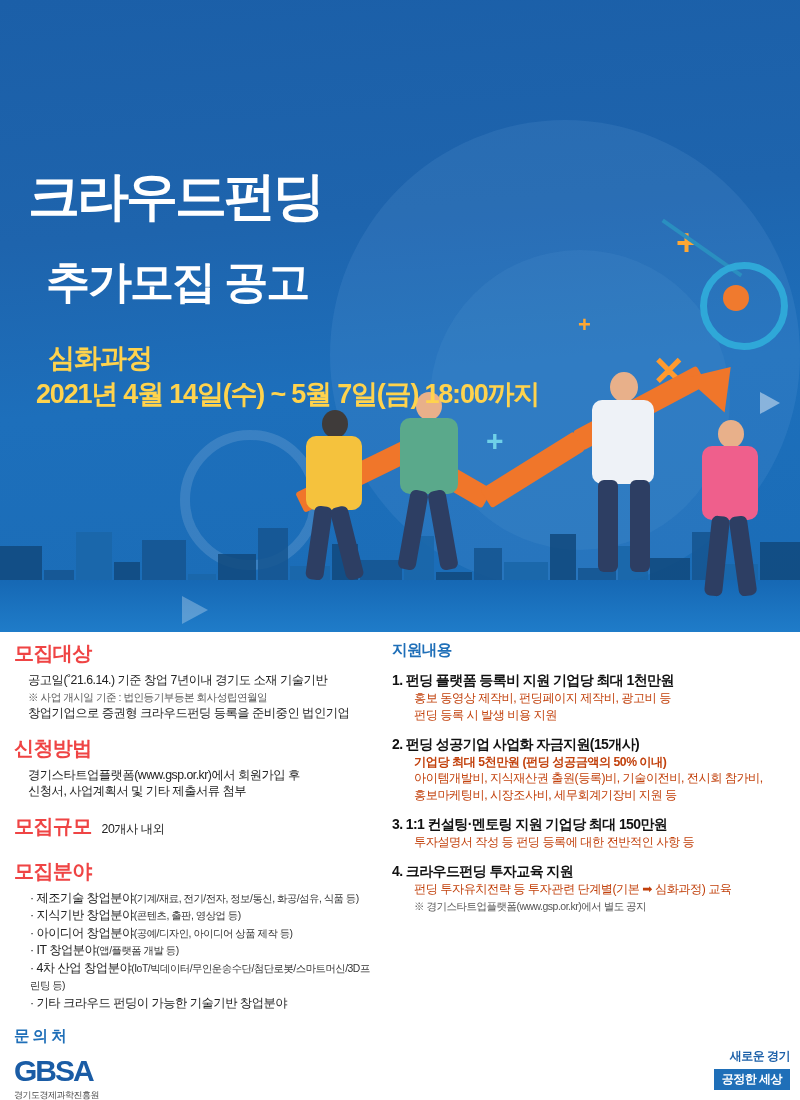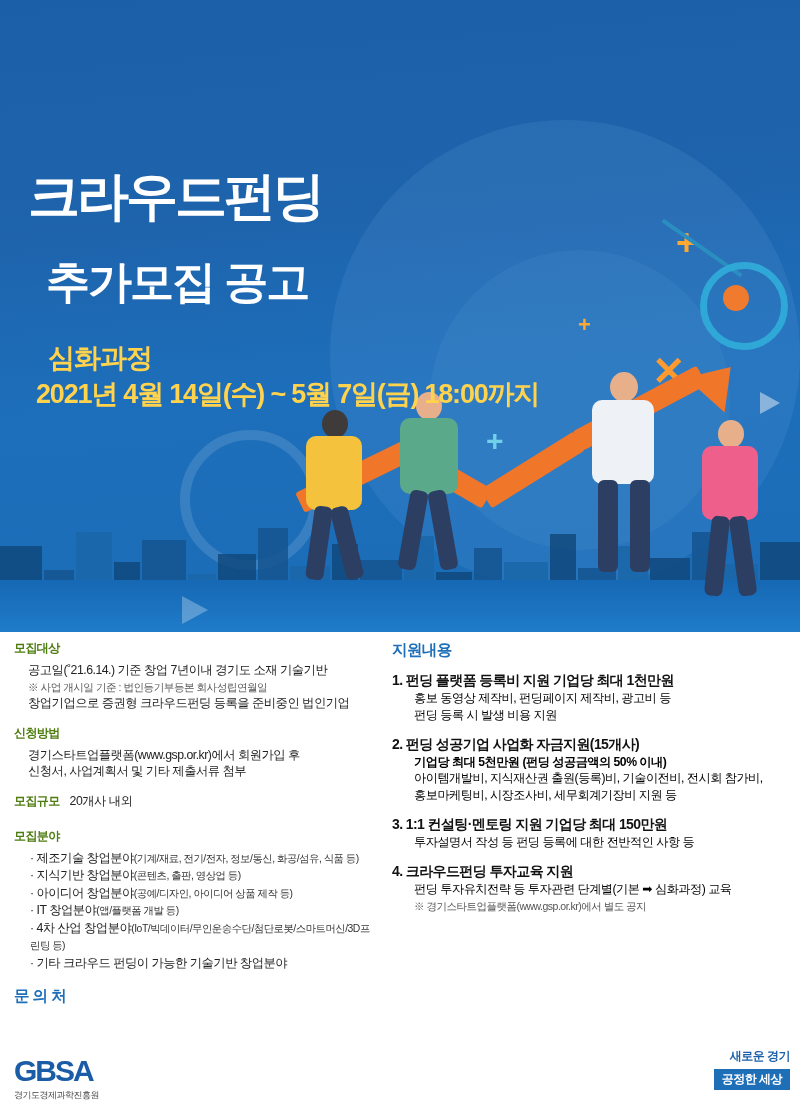--- a/index.html
+++ b/index.html
@@ -87,34 +87,34 @@
   .person{position:absolute;}
   .head{position:absolute;border-radius:50%;}
   .body{position:absolute;border-radius:10px;}
   .leg{position:absolute;border-radius:6px;background:#2d3e63;}
 
   
   .content{position:absolute;left:0;top:632px;width:800px;height:400px;background:#fff;}
   .col-l{position:absolute;left:14px;top:8px;width:360px;}
   .col-r{position:absolute;left:392px;top:8px;width:400px;}
 
-  .sec-h{color:#4d7c0f;font-size:12px;font-weight:bold;margin:0 0 5px 0;letter-spacing:-.6px;}
+  .sec-h{color:#ef4444;font-size:20px;font-weight:bold;margin:0 0 5px 0;letter-spacing:-.6px;}
   .sec-h.first{margin-top:0;}
   .sec-blk{margin-bottom:13px;}
   .ln{font-size:12.3px;color:#222;line-height:16.5px;letter-spacing:-.5px;margin-left:14px;}
   .ln.note{font-size:10.6px;color:#555;}
   .scale-row{font-size:12.3px;color:#222;letter-spacing:-.5px;}
   .scale-row .sec-h{display:inline-block;margin-right:10px;}
   .bullet{font-size:12.3px;color:#222;line-height:17.5px;letter-spacing:-.5px;margin-left:16px;}
   .bullet .sm{font-size:10.4px;color:#333;}
 
   .r-title{color:#1f6fb8;font-size:15.5px;font-weight:bold;margin:0 0 10px 0;letter-spacing:-.6px;}
   .item{margin-bottom:11px;}
   .item-h{font-size:14px;font-weight:bold;color:#111;letter-spacing:-.6px;line-height:19px;}
-  .item-l{font-size:12.2px;color:#000000;line-height:16.8px;letter-spacing:-.5px;margin-left:22px;}
+  .item-l{font-size:12.2px;color:#c2410c;line-height:16.8px;letter-spacing:-.5px;margin-left:22px;}
   .item-l.b{font-weight:bold;}
   .item-l.note{font-size:10.5px;color:#555;}
 
   .contact-h{color:#1f6fb8;font-size:15.5px;font-weight:bold;margin:14px 0 6px 0;letter-spacing:-.6px;}
   .contact-l{font-size:12.5px;color:#222;margin-left:14px;letter-spacing:-.5px;}
 
   
   .footer{position:absolute;left:0;top:1052px;width:800px;height:48px;background:#fff;}
   .gbsa{position:absolute;left:14px;top:2px;}
   .gbsa-logo{font-size:30px;font-weight:bold;color:#1a5ca5;letter-spacing:-2px;font-family:"Liberation Sans",sans-serif;}

